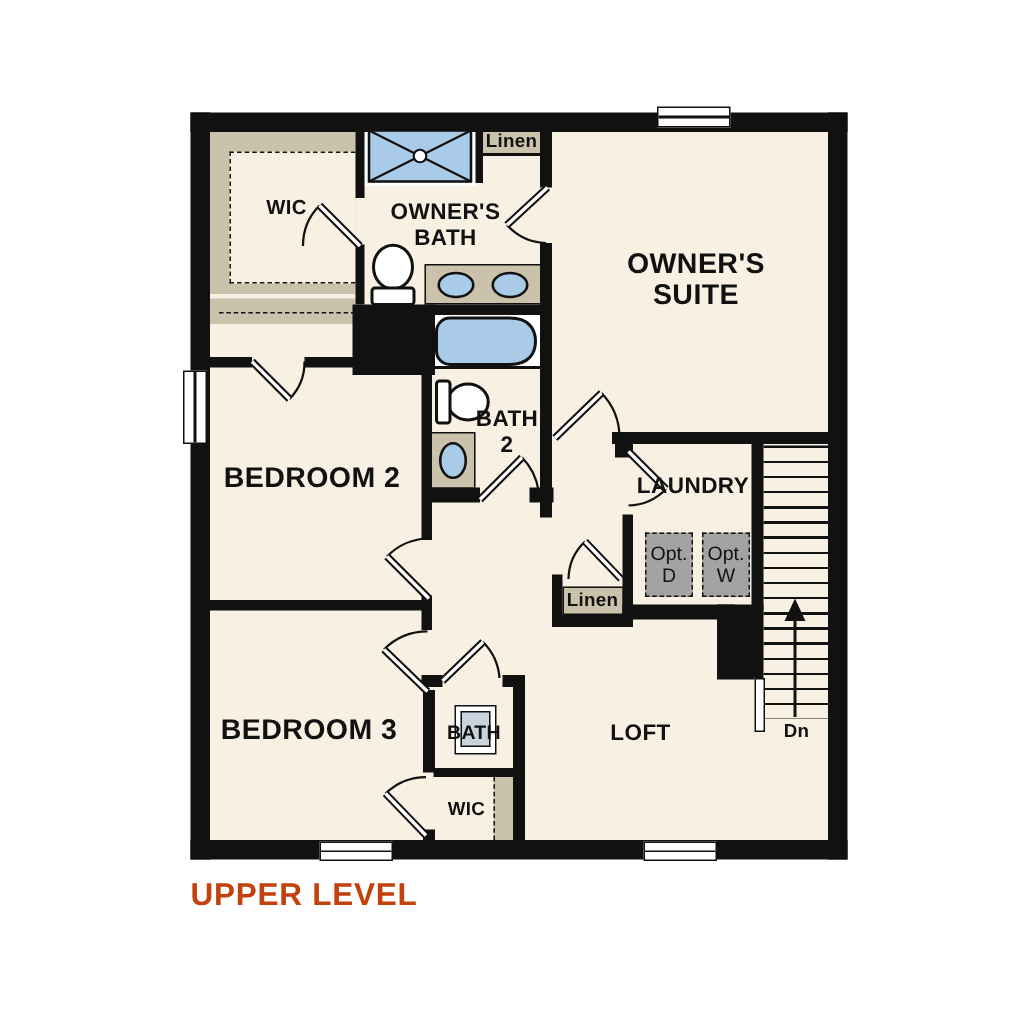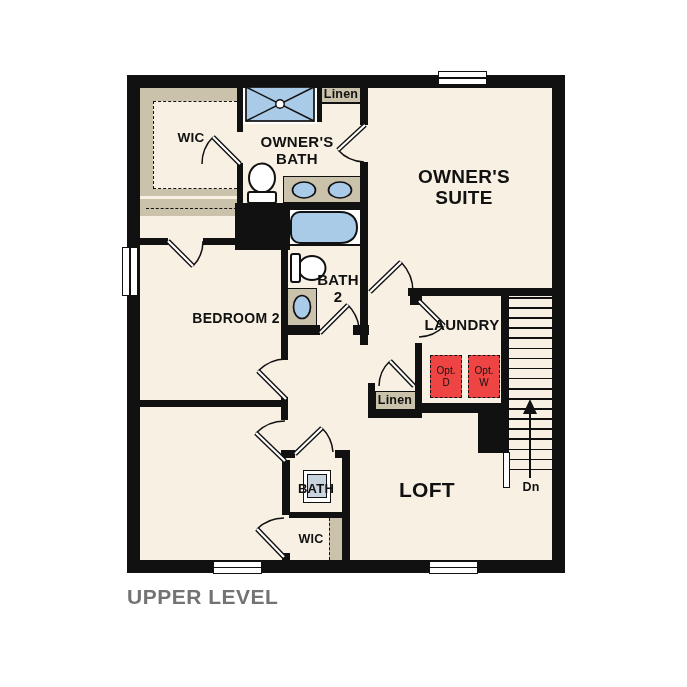--- a/index.html
+++ b/index.html
@@ -10,31 +10,31 @@
   .tan{background:#CBC2AC;}
   .wall{background:#111;}
   .lbl{position:absolute;transform:translate(-50%,-50%);color:#111;text-align:center;
        white-space:pre-line;line-height:1.12;font-weight:bold;letter-spacing:.3px;}
   .lbl.light{font-weight:bold;letter-spacing:.2px;}
   .window{position:absolute;background:#fff;border:1.6px solid #111;box-sizing:border-box;}
   .window .wline-h{position:absolute;left:0;right:0;top:50%;height:1.5px;margin-top:-0.75px;background:#111;}
   .window .wline-v{position:absolute;top:0;bottom:0;left:50%;width:1.5px;margin-left:-0.75px;background:#111;}
   .dash-cream{position:absolute;background:#F7F0E3;border:1.6px dashed #111;border-right:none;box-sizing:border-box;}
   .treads{position:absolute;background:repeating-linear-gradient(to bottom,#111 0 1.6px,transparent 1.6px 10.1px);}
-  .optbox{position:absolute;background:#ef4444;border:1.6px dashed #111;box-sizing:border-box;
+  .optbox{position:absolute;background:#a3a3a3;border:1.6px dashed #111;box-sizing:border-box;
           display:flex;align-items:center;justify-content:center;text-align:center;
-          font-size:10px;line-height:1.15;color:#111;white-space:pre-line;}
+          font-size:13px;line-height:1.15;color:#111;white-space:pre-line;}
   .furn-outer{position:absolute;background:#fff;border:1.6px solid #111;box-sizing:border-box;}
   .furn-inner{position:absolute;left:3px;top:3px;width:18px;height:22px;background:#C9D3DE;border:1.6px solid #111;}
   .railing{position:absolute;background:#fff;border:1.5px solid #111;box-sizing:border-box;}
   .arrow-line{position:absolute;background:#111;}
   .arrow-head{position:absolute;width:0;height:0;border-left:7px solid transparent;
               border-right:7px solid transparent;border-bottom:15px solid #111;}
   svg.overlay{position:absolute;left:0;top:0;pointer-events:none;}
-  .title{position:absolute;color:#737373;font-weight:bold;letter-spacing:.5px;}
+  .title{position:absolute;color:#c2410c;font-weight:bold;letter-spacing:.5px;}
 </style>
 </head>
 <body>
 
 <div id="stage">
 
   <div class="abs floor" style="left:140px;top:88px;width:412px;height:472px;"></div>
 
   <div class="abs tan" style="left:140px;top:88px;width:97px;height:108px;"></div>
   <div class="dash-cream" style="left:153px;top:101px;width:84px;height:88px;"></div>
@@ -212,24 +212,25 @@
   <div class="arrow-line" style="left:529px;top:412px;width:2px;height:66px;"></div>
   <div class="arrow-head" style="left:523px;top:399px;"></div>
   <div class="railing" style="left:503px;top:452px;width:7px;height:36px;"></div>
 
   <div class="lbl light" style="left:191px;top:138px;font-size:13.5px;">WIC</div>
   <div class="lbl" style="left:297px;top:151px;font-size:15px;">OWNER'S
 BATH</div>
   <div class="lbl light" style="left:341px;top:94px;font-size:12.5px;">Linen</div>
   <div class="lbl" style="left:464px;top:187px;font-size:19px;">OWNER'S
 SUITE</div>
-  <div class="lbl" style="left:208px;top:319px;font-size:14px;margin-left:28px;">BEDROOM 2</div>
+  <div class="lbl" style="left:208px;top:319px;font-size:19px;">BEDROOM 2</div>
   <div class="lbl" style="left:338px;top:289px;font-size:15px;">BATH
 2</div>
   <div class="lbl" style="left:462px;top:325px;font-size:15px;">LAUNDRY</div>
   <div class="lbl light" style="left:395px;top:400px;font-size:12.5px;">Linen</div>
+  <div class="lbl" style="left:206px;top:487px;font-size:19px;">BEDROOM 3</div>
   <div class="lbl light" style="left:316px;top:489px;font-size:13px;">BATH</div>
-  <div class="lbl" style="left:427px;top:490px;font-size:21px;text-align:right;">LOFT</div>
+  <div class="lbl" style="left:427px;top:490px;font-size:15px;text-align:right;">LOFT</div>
   <div class="lbl light" style="left:311px;top:539px;font-size:12.5px;">WIC</div>
   <div class="lbl light" style="left:531px;top:487px;font-size:12.5px;">Dn</div>
 
   <div class="title" style="left:127px;top:585px;font-size:21px;">UPPER LEVEL</div>
 </div>
 
 </body></html>

